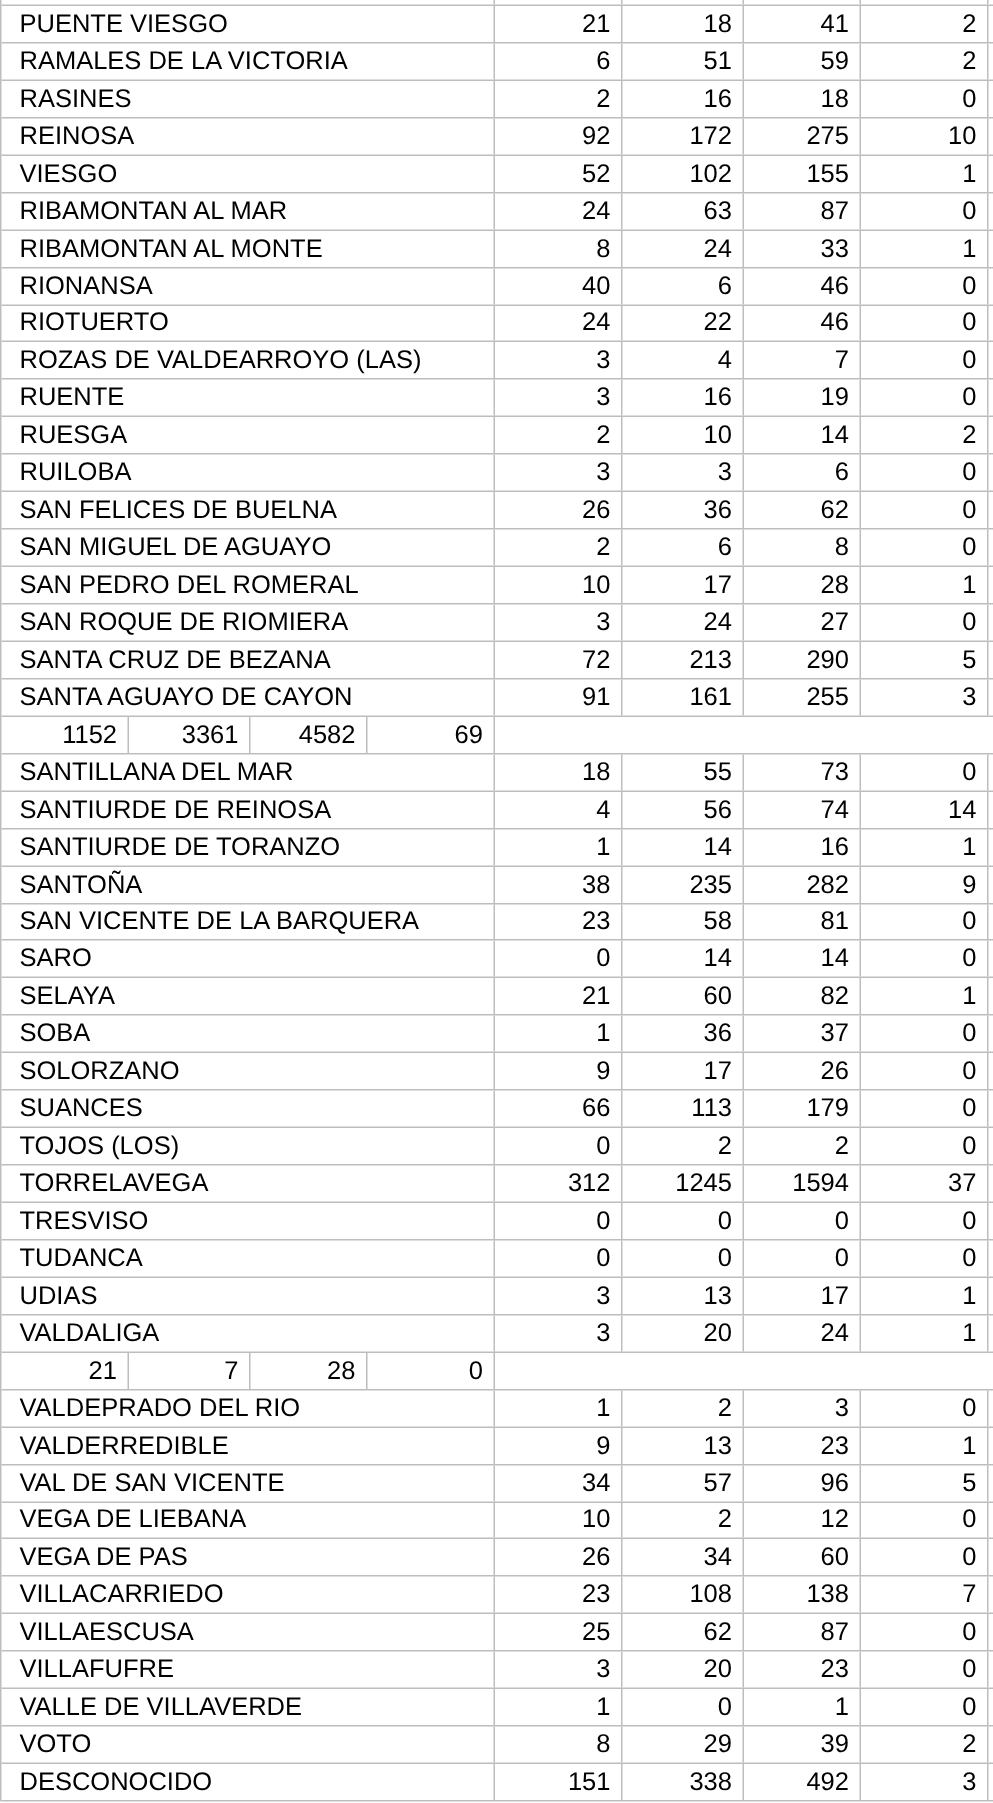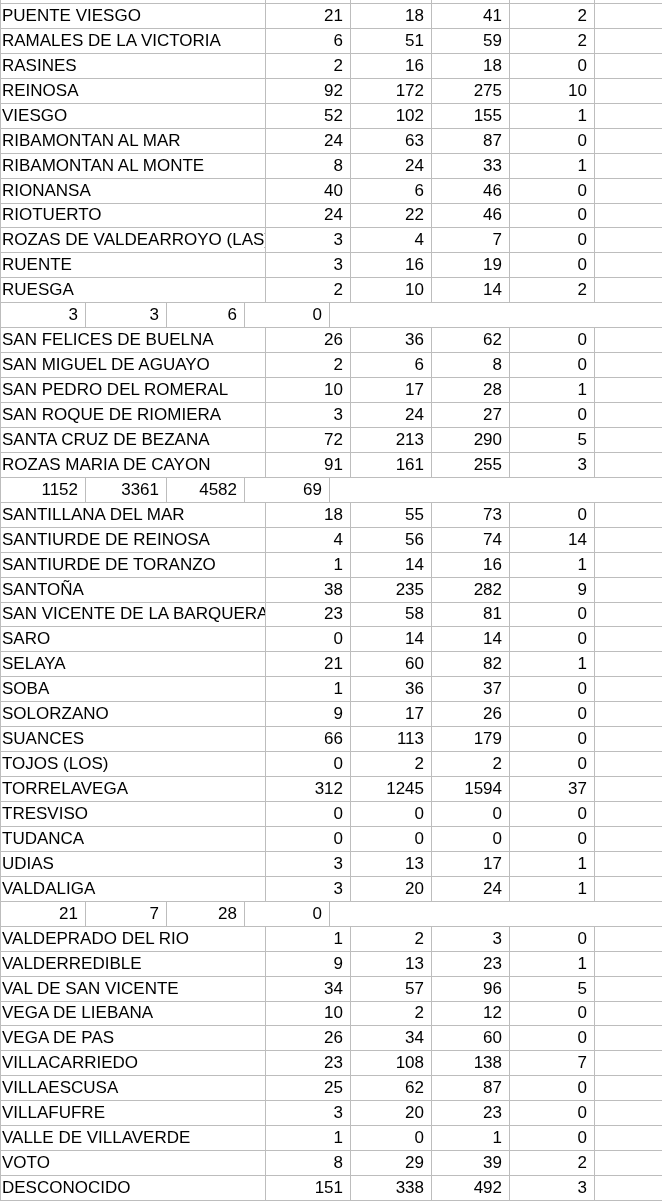--- a/index.html
+++ b/index.html
@@ -34,22 +34,22 @@
   .cell {
     box-sizing: border-box;
     border-right: 1px solid #bdbdbd;
     display: flex;
     align-items: center;
     overflow: hidden;
     white-space: nowrap;
     height: 100%;
   }
   .cell.name {
-    width: 265px;
-    padding-left: 1px;
+    width: 329px;
+    padding-left: 12px;
     justify-content: flex-start;
   }
   .cell.num {
     justify-content: flex-end;
     padding-right: 7px;
   }
   .cell.c1 { width: 85px; }
   .cell.c2 { width: 81px; }
   .cell.c3 { width: 78px; }
   .cell.c4 { width: 85px; }
@@ -157,20 +157,21 @@
 
   <div class="row">
     <div class="cell name">RUESGA</div>
     <div class="cell num c1">2</div>
     <div class="cell num c2">10</div>
     <div class="cell num c3">14</div>
     <div class="cell num c4">2</div>
   </div>
 
   <div class="row">
+    <div class="cell name">RUILOBA</div>
     <div class="cell num c1">3</div>
     <div class="cell num c2">3</div>
     <div class="cell num c3">6</div>
     <div class="cell num c4">0</div>
   </div>
 
   <div class="row">
     <div class="cell name">SAN FELICES DE BUELNA</div>
     <div class="cell num c1">26</div>
     <div class="cell num c2">36</div>
@@ -204,21 +205,21 @@
 
   <div class="row">
     <div class="cell name">SANTA CRUZ DE BEZANA</div>
     <div class="cell num c1">72</div>
     <div class="cell num c2">213</div>
     <div class="cell num c3">290</div>
     <div class="cell num c4">5</div>
   </div>
 
   <div class="row">
-    <div class="cell name">ROZAS MARIA DE CAYON</div>
+    <div class="cell name">SANTA AGUAYO DE CAYON</div>
     <div class="cell num c1">91</div>
     <div class="cell num c2">161</div>
     <div class="cell num c3">255</div>
     <div class="cell num c4">3</div>
   </div>
 
   <div class="row">
     <div class="cell num c1">1152</div>
     <div class="cell num c2">3361</div>
     <div class="cell num c3">4582</div>

